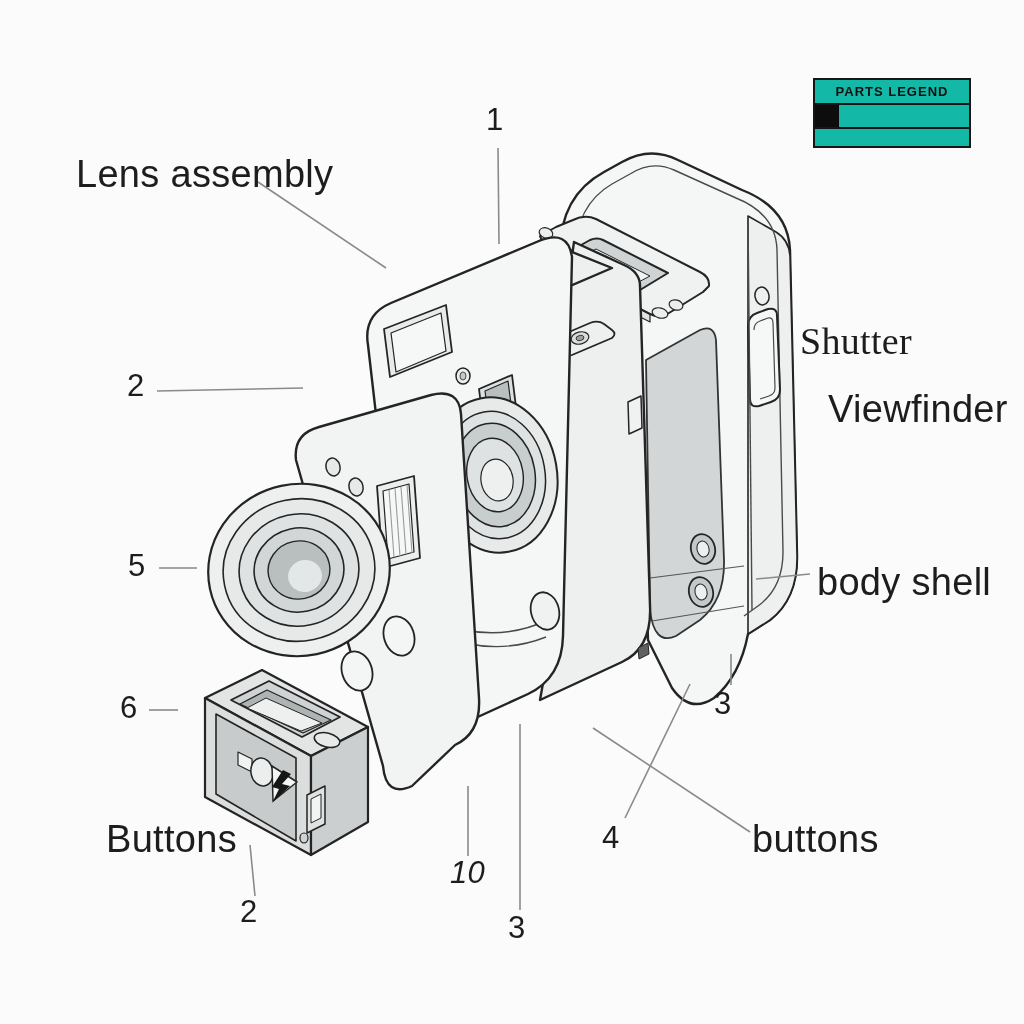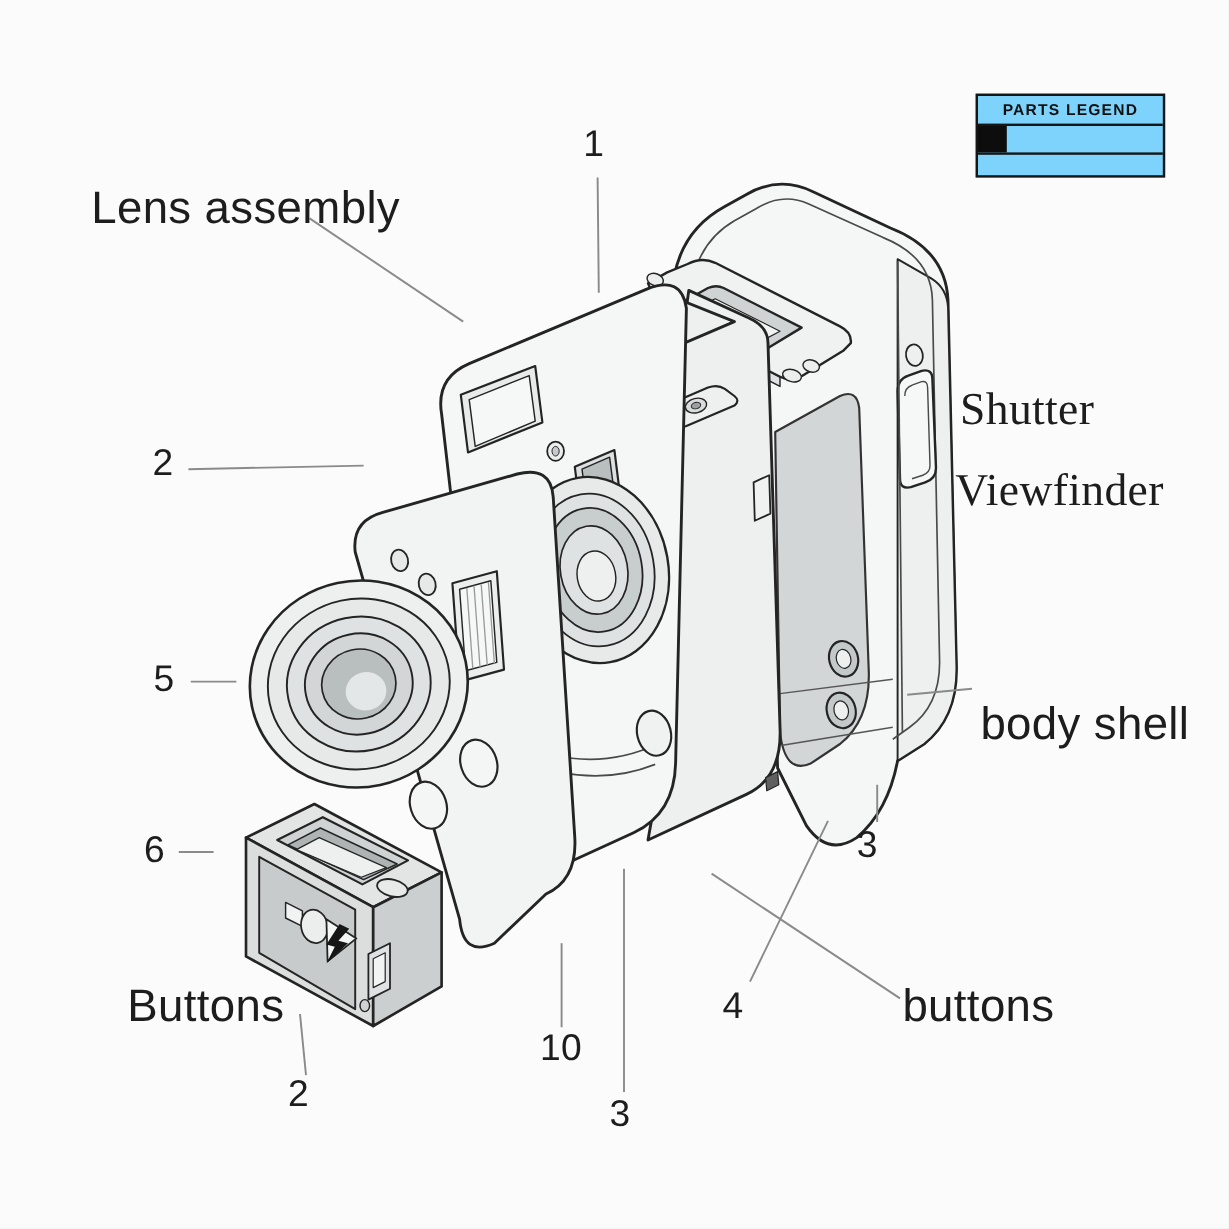--- a/index.html
+++ b/index.html
@@ -12,36 +12,36 @@
   .lbl{
     position:absolute;color:#1d1d1d;white-space:nowrap;
     font-family:"Liberation Sans", sans-serif;
     font-size:38px;letter-spacing:.3px;line-height:1;
   }
   .num{font-size:31px;}
   
   .lbl-lens{left:76px;top:155px;}
   .lbl-n1{left:486px;top:104px;}
   .lbl-shutter{left:800px;top:322px;font-family:Liberation Serif, serif;}
-  .lbl-viewfinder{left:796px;top:390px;font-family:Liberation Serif, serif;}
+  .lbl-viewfinder{left:828px;top:390px;}
   .lbl-n2top{left:127px;top:370px;}
   .lbl-n5{left:128px;top:550px;}
   .lbl-n6{left:120px;top:692px;}
-  .lbl-bodyshell{left:817px;top:585px;}
+  .lbl-bodyshell{left:817px;top:563px;}
   .lbl-n3right{left:714px;top:688px;}
   .lbl-buttonsL{left:106px;top:820px;}
   .lbl-n2bot{left:240px;top:896px;}
-  .lbl-n10{left:450px;top:857px;}
+  .lbl-n10{left:450px;top:857px;font-style:italic;}
   .lbl-n3bot{left:508px;top:912px;}
   .lbl-n4{left:602px;top:822px;}
   .lbl-buttonsR{left:752px;top:820px;}
   
   .legend{
     position:absolute;left:813px;top:78px;width:158px;
-    border:2px solid #161616;background:#7dd3fc;box-sizing:border-box;
+    border:2px solid #161616;background:#14b8a6;box-sizing:border-box;
   }
   .legend-title{
     height:23px;border-bottom:2px solid #161616;
     display:flex;align-items:center;justify-content:center;
     font-size:13px;font-weight:bold;letter-spacing:1px;color:#111;
   }
   .legend-row1{height:22px;border-bottom:2px solid #161616;display:flex;}
   .legend-swatch{width:24px;height:100%;}
   .legend-row2{height:17px;}
 </style>

